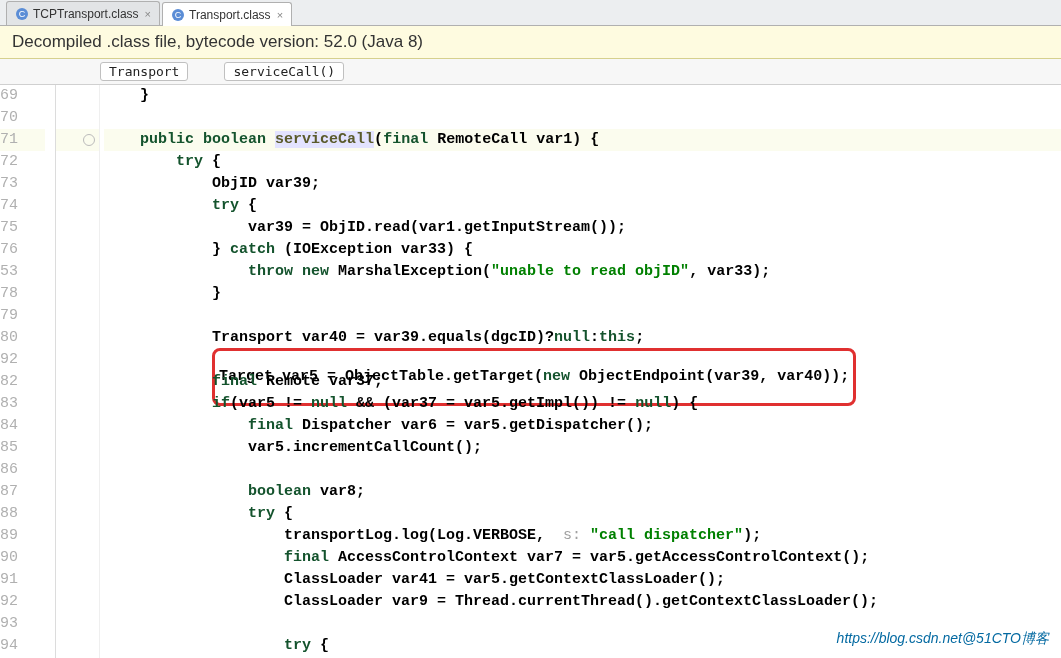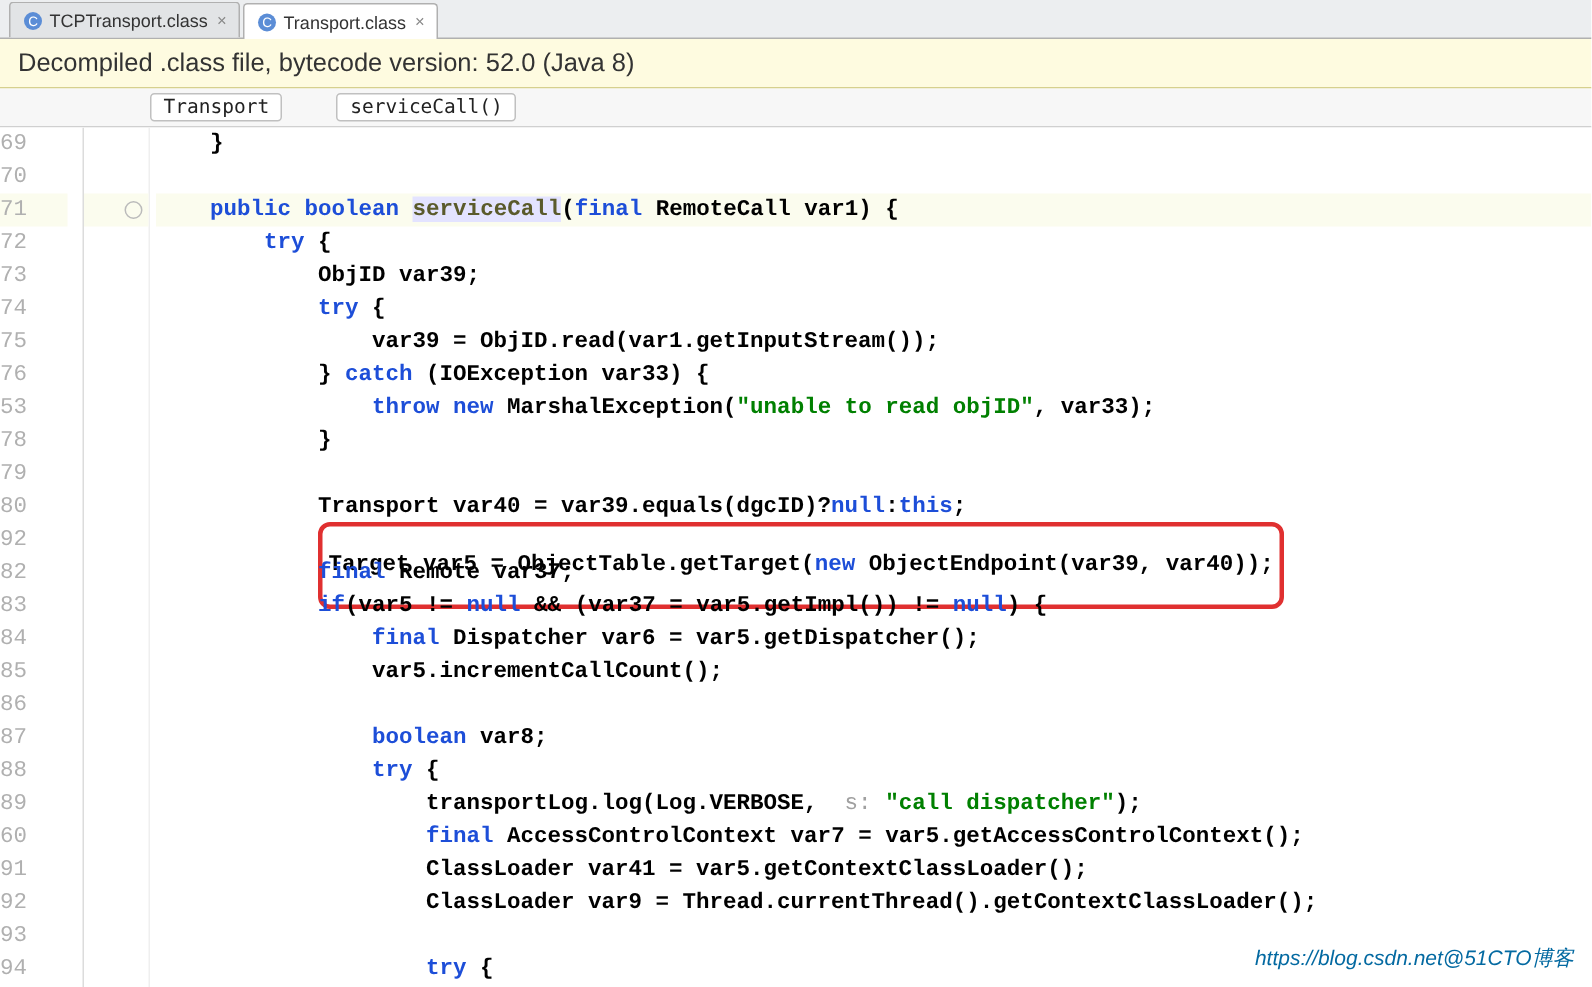--- a/index.html
+++ b/index.html
@@ -124,21 +124,21 @@
     border-radius:50%;
   }
   .code {
     padding-left:4px;
     white-space:pre;
     position:relative;
     flex:1;
     font-weight:bold;
   }
   .code .line { height:22px; }
-  .kw { color:#1d4ed8; font-weight:bold; }
+  .kw { color:#14532d; font-weight:bold; }
   .mname { color:#5a5a2b;font-family:Liberation Mono, monospace; }
   .str { color:#008000; font-weight:bold; }
   .hint { color:#a0a0a0; font-weight:normal; }
   .hl-line {
     background:#fbfcee;
   }
   .hl-box {
     border:3px solid #e03030;
     border-radius:8px;
     padding:16px 4px;
@@ -210,21 +210,21 @@
       <div>80</div>
       <div>92</div>
       <div>82</div>
       <div>83</div>
       <div>84</div>
       <div>85</div>
       <div>86</div>
       <div>87</div>
       <div>88</div>
       <div>89</div>
-      <div>60</div>
+      <div>90</div>
       <div>91</div>
       <div>92</div>
       <div>93</div>
       <div>94</div>
     </div>
   <div class="markcol" id="markcol">
       <div class="mark71" style="top: 44px;"></div>
     </div>
   <div class="code" id="code"><div class="line">    }</div><div class="line"></div><div class="line hl-line">    <span class="kw">public</span> <span class="kw">boolean</span> <span class="mname sel">serviceCall</span>(<span class="kw">final</span> RemoteCall var1) {</div><div class="line">        <span class="kw">try</span> {</div><div class="line">            ObjID var39;</div><div class="line">            <span class="kw">try</span> {</div><div class="line">                var39 = ObjID.read(var1.getInputStream());</div><div class="line">            } <span class="kw">catch</span> (IOException var33) {</div><div class="line">                <span class="kw">throw new</span> MarshalException(<span class="str">"unable to read objID"</span>, var33);</div><div class="line">            }</div><div class="line"></div><div class="line">            Transport var40 = var39.equals(dgcID)?<span class="kw">null</span>:<span class="kw">this</span>;</div><div class="line">            <span class="hl-box">Target var5 = ObjectTable.getTarget(<span class="kw">new</span> ObjectEndpoint(var39, var40));</span></div><div class="line">            <span class="kw">final</span> Remote var37;</div><div class="line">            <span class="kw">if</span>(var5 != <span class="kw">null</span> &amp;&amp; (var37 = var5.getImpl()) != <span class="kw">null</span>) {</div><div class="line">                <span class="kw">final</span> Dispatcher var6 = var5.getDispatcher();</div><div class="line">                var5.incrementCallCount();</div><div class="line"></div><div class="line">                <span class="kw">boolean</span> var8;</div><div class="line">                <span class="kw">try</span> {</div><div class="line">                    transportLog.log(Log.VERBOSE, <span class="hint"> s: </span><span class="str">"call dispatcher"</span>);</div><div class="line">                    <span class="kw">final</span> AccessControlContext var7 = var5.getAccessControlContext();</div><div class="line">                    ClassLoader var41 = var5.getContextClassLoader();</div><div class="line">                    ClassLoader var9 = Thread.currentThread().getContextClassLoader();</div><div class="line"></div><div class="line">                    <span class="kw">try</span> {</div></div>
 </div>

